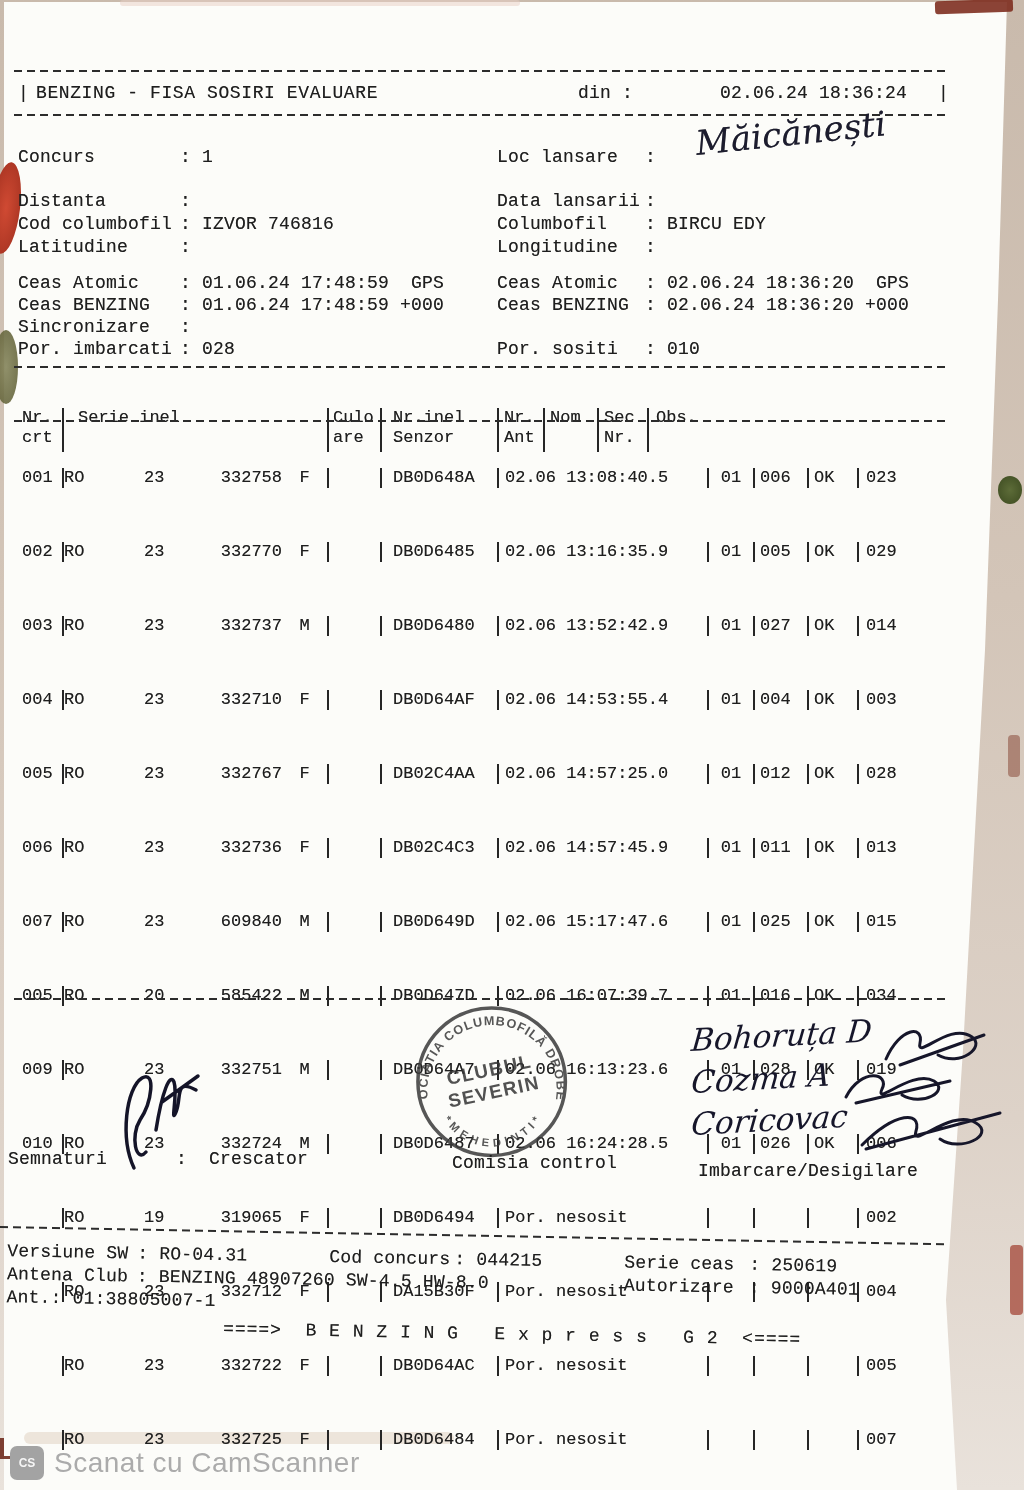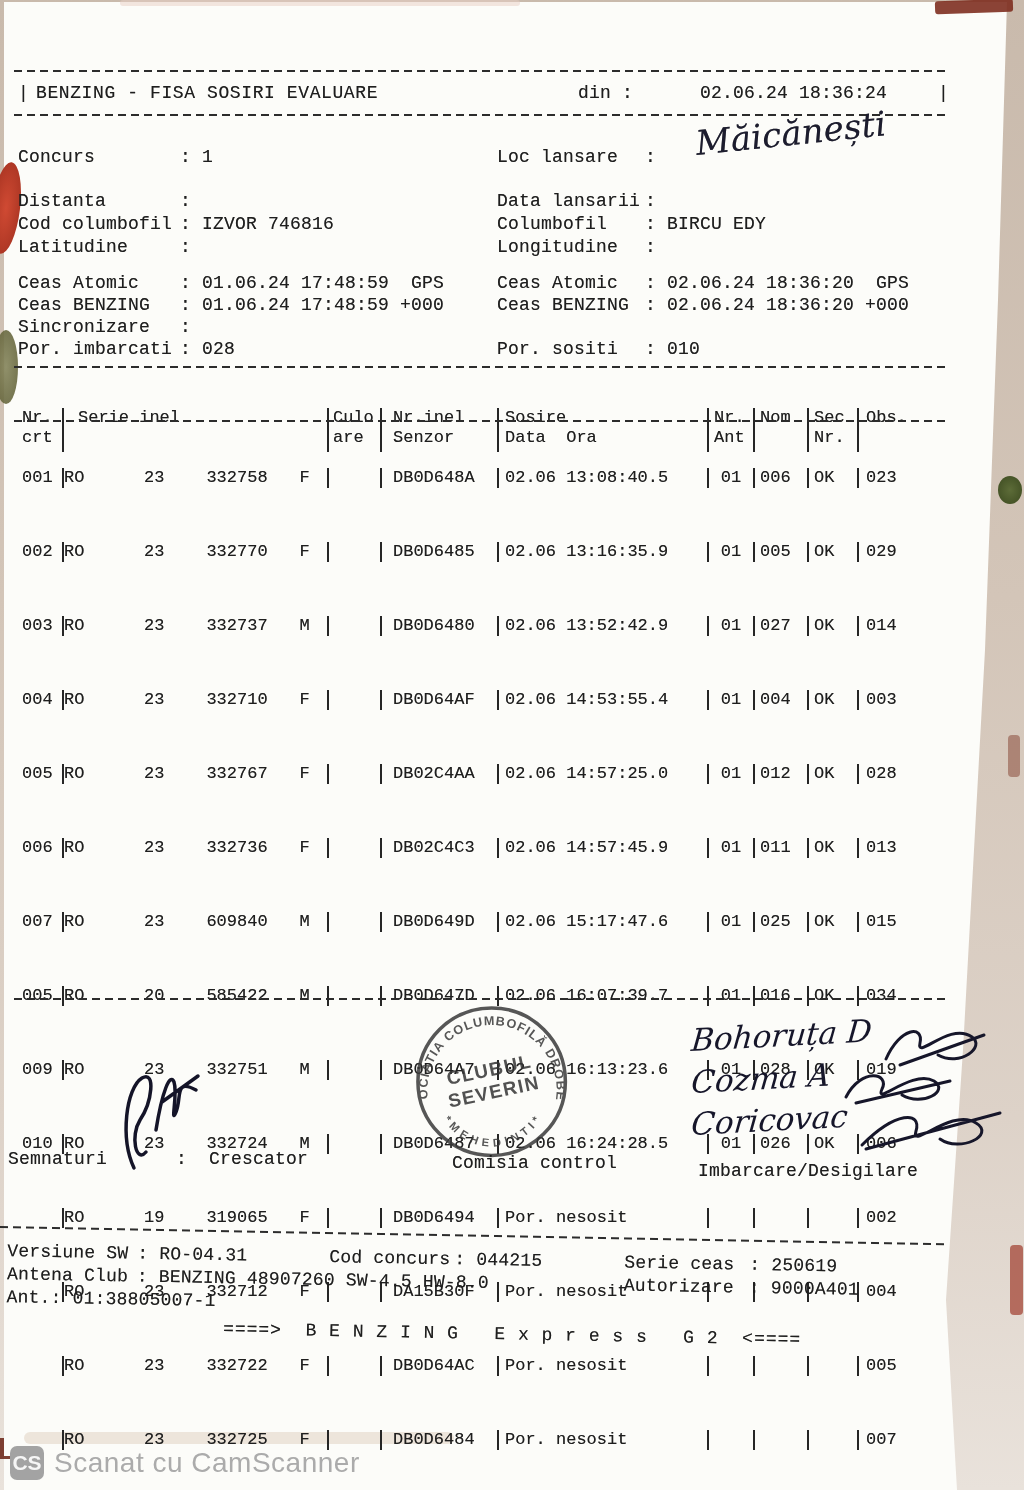--- a/index.html
+++ b/index.html
@@ -28,21 +28,21 @@
   
   .thead{position:absolute;left:20px;top:372px;width:915px}
   .tbody{position:absolute;left:20px;top:432px;width:915px}
   .trow{display:flex;height:20px;font-size:17px;line-height:20px}
   .trow .c{box-sizing:border-box;height:20px;overflow:hidden}
   .c.crt{width:44px;border-right:2px solid #262626;padding-left:2px}
   .c.serie{width:265px;border-right:2px solid #262626;display:flex}
   .sub{display:inline-block}
   .sub.co{width:80px;text-align:left}
   .sub.yr{width:48px;text-align:left}
-  .sub.ring{width:90px;text-align:center}
+  .sub.ring{width:90px;text-align:right}
   .sub.sx{flex:1;text-align:center}
   .c.culo{width:53px;border-right:2px solid #262626}
   .c.senz{width:117px;border-right:2px solid #262626;padding-left:11px}
   .c.sos{width:210px;border-right:2px solid #262626;padding-left:6px}
   .c.ant{width:46px;border-right:2px solid #262626;text-align:center}
   .c.nom{width:54px;border-right:2px solid #262626;padding-left:5px}
   .c.sec{width:50px;border-right:2px solid #262626;padding-left:5px}
   .c.obs{width:76px;padding-left:7px}
   .hcell{display:flex;flex-direction:column}
   .thead .trow{height:22px}
@@ -57,21 +57,21 @@
 
   
   .footer{position:absolute;left:0;top:1218px;width:965px;height:130px;
           transform:rotate(1.05deg);transform-origin:0 0}
   .fgroup{position:absolute;display:flex}
   .flbl{display:inline-block}
 
   
   .wm-badge{position:absolute;left:10px;top:1446px;width:34px;height:34px;background:#a3a3a3;
             border-radius:7px;color:#f6f6f6;font-family:"Liberation Sans",sans-serif;font-weight:bold;
-            font-size:21px;text-align:center;line-height:34px}
+            font-size:12px;text-align:center;line-height:34px}
   .wm-text{position:absolute;left:54px;top:1447px;font-family:"Liberation Sans",sans-serif;
            font-size:28px;color:#ababab;letter-spacing:.5px}
 
   
   .blob{position:absolute;border-radius:50%}
 </style>
 </head>
 <body>
 
 <div class="paper"></div>
@@ -83,21 +83,21 @@
 <div class="blob" style="left:998px;top:476px;width:24px;height:28px;background:radial-gradient(#5d6c38,#3c4a20)"></div>
 <div class="abs" style="left:1008px;top:735px;width:12px;height:42px;background:#8a4a3a;opacity:.55;border-radius:4px"></div>
 <div class="abs" style="left:1010px;top:1245px;width:13px;height:70px;background:#a03c2c;opacity:.7;border-radius:4px"></div>
 <div class="abs" style="left:0;top:1438px;width:24px;height:18px;border-left:4px solid #6b2214;border-bottom:3px solid #6b2214;opacity:.85"></div>
 <div class="abs" style="left:24px;top:1432px;width:430px;height:12px;background:#d8c3ae;opacity:.4;border-radius:6px"></div>
 
 <div class="dl" style="left:14px;top:70px;width:933px"></div>
 <span class="mono fs18 abs" style="left:18px;top:82px">|</span>
 <span class="mono fs18 abs" style="left:36px;top:82px;letter-spacing:.6px">BENZING - FISA SOSIRI EVALUARE</span>
 <span class="mono fs18 abs" style="left:578px;top:82px">din :</span>
-<span class="mono fs18 abs" style="left:700px;top:82px">02.06.24 18:36:24</span>
+<span class="mono fs18 abs" style="left:720px;top:82px">02.06.24 18:36:24</span>
 <span class="mono fs18 abs" style="left:938px;top:82px">|</span>
 <div class="dl" style="left:14px;top:114px;width:933px"></div>
 
 <div class="inforow mono fs18" style="top:146px">
   <span class="lcol"><span class="lbl">Concurs</span><span>: </span><span>1</span></span>
   <span class="rcol"><span class="rlbl">Loc lansare</span><span>: </span><span></span>
     <span class="hand" style="position:absolute;left:200px;top:-14px;font-size:34px">Măicănești</span>
   </span>
 </div>
 <div class="inforow mono fs18" style="top:190px">
@@ -130,21 +130,20 @@
 </div>
 
 <div class="dl" style="left:14px;top:366px;width:933px"></div>
 
 <div class="thead mono">
   <div class="trow" style="height:44px">
     <span class="c crt hcell"><span>Nr.</span><span>crt</span></span>
     <span class="c serie" style="display:block;padding-left:14px"><span>Serie inel</span></span>
     <span class="c culo hcell" style="padding-left:4px"><span>Culo</span><span>are</span></span>
     <span class="c senz hcell"><span>Nr.inel</span><span>Senzor</span></span>
-    <span class="c sos hcell"><span>Sosire</span><span>Data  Ora</span></span>
     <span class="c ant hcell" style="text-align:left;padding-left:5px"><span>Nr.</span><span>Ant</span></span>
     <span class="c nom"><span>Nom</span></span>
     <span class="c sec hcell"><span>Sec</span><span>Nr.</span></span>
     <span class="c obs"><span>Obs.</span></span>
   </div>
 </div>
 
 <div class="dl" style="left:14px;top:420px;width:933px"></div>
 
 <div class="tbody mono">

